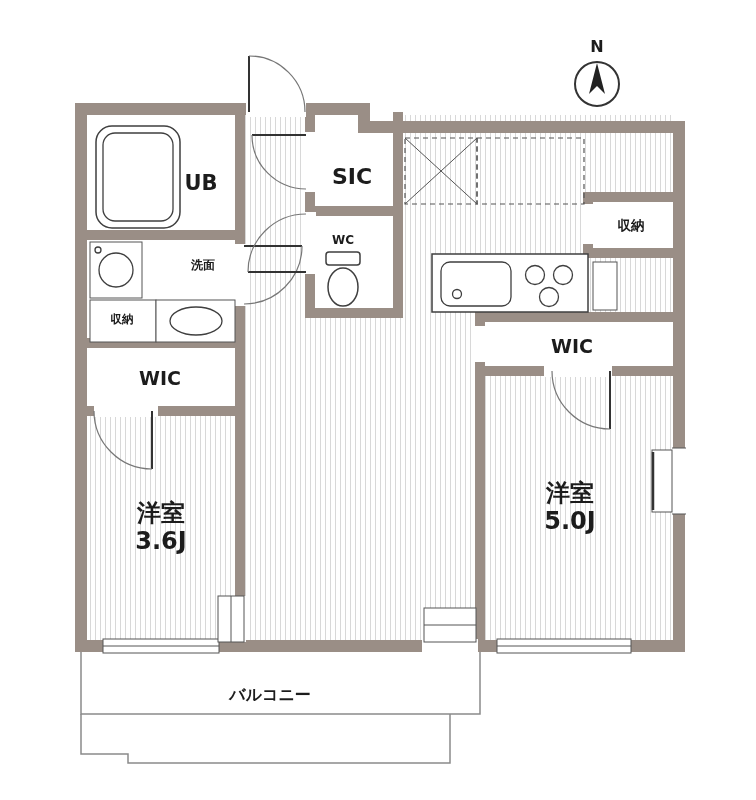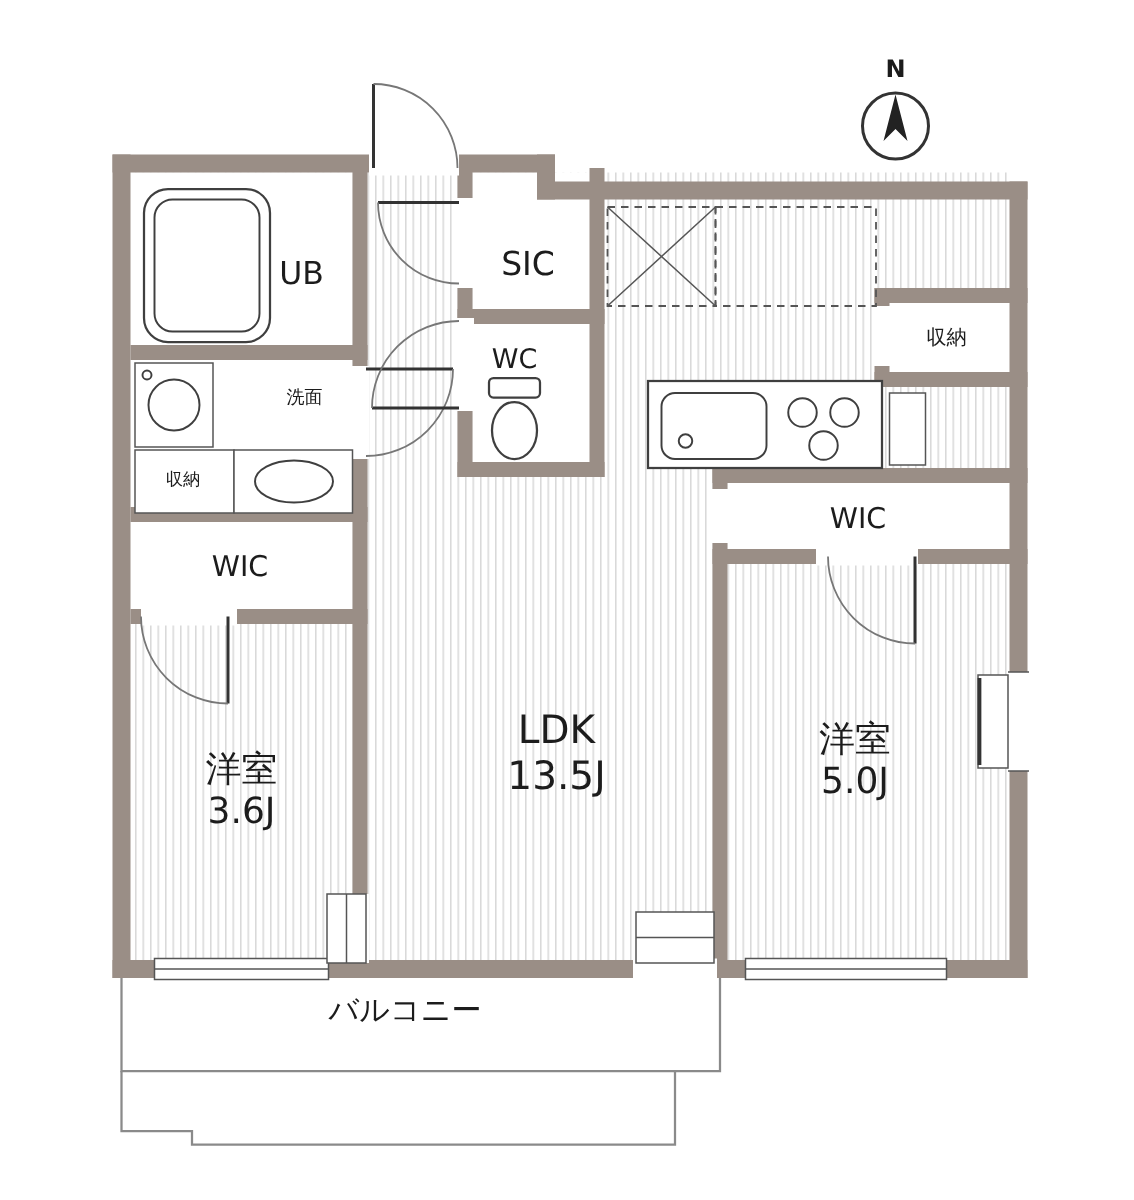--- a/index.html
+++ b/index.html
@@ -4,21 +4,21 @@
 <style>
   html,body{margin:0;padding:0;background:#fff;}
   .stage{
     position:relative;width:756px;height:800px;background:#fff;
     font-family:"DejaVu Sans","Liberation Sans",sans-serif;overflow:hidden;
   }
   .plan-svg{position:absolute;left:0;top:0;}
   .labels{position:absolute;left:0;top:0;width:756px;height:800px;pointer-events:none;}
   .lbl{
     position:absolute;transform:translate(-50%,-50%);
-    color:#1c1c1c;text-align:center;white-space:nowrap;line-height:1.18;
+    color:#1c1c1c;text-align:center;white-space:nowrap;line-height:1.18;font-weight:bold;
   }
   .wall{fill:var(--wall,#9a8e86);}
   .wht{fill:#ffffff;}
   .fx{fill:#ffffff;stroke:var(--line,#3f3f3f);stroke-width:1.5;}
   .fx2{fill:none;stroke:var(--line,#3f3f3f);stroke-width:1.3;}
   .thin{fill:#ffffff;stroke:#555;stroke-width:1;}
   .ln{stroke:#555;stroke-width:1;fill:none;}
   .arc{fill:none;stroke:#777;stroke-width:1.2;}
   .leaf{stroke:#333;stroke-width:2;}
   .dash{fill:none;stroke:#555;stroke-width:1.2;stroke-dasharray:5 4;}
@@ -183,32 +183,28 @@
 
     <div class="lbl" style="left:160px;top:378px;font-size:19px">WIC</div>
 
     <div class="lbl" style="left:161px;top:527px;font-size:24px">
       <div>洋室</div>
       <div>3.6J</div>
     </div>
 
     <div class="lbl" style="left:352px;top:177px;font-size:22px">SIC</div>
 
-    <div class="lbl" style="left:343px;top:240px;font-size:18px">WC</div>
-
-    <div class="lbl" style="left:371px;top:503px;font-size:26px">
-      <div>LDK</div>
-      <div>13.5J</div>
-    </div>
+    <div class="lbl" style="left:343px;top:240px;font-size:12px">WC</div>
+
 
     <div class="lbl" style="left:631px;top:226px;font-size:13.5px">収納</div>
 
     <div class="lbl" style="left:572px;top:346px;font-size:19px">WIC</div>
 
     <div class="lbl" style="left:570px;top:507px;font-size:24px">
       <div>洋室</div>
       <div>5.0J</div>
     </div>
 
-    <div class="lbl" style="left:270px;top:674px;font-size:20px">バルコニー</div>
+    <div class="lbl" style="left:270px;top:695px;font-size:16px">バルコニー</div>
   </div>
 
 </div>
 
 </body></html>

